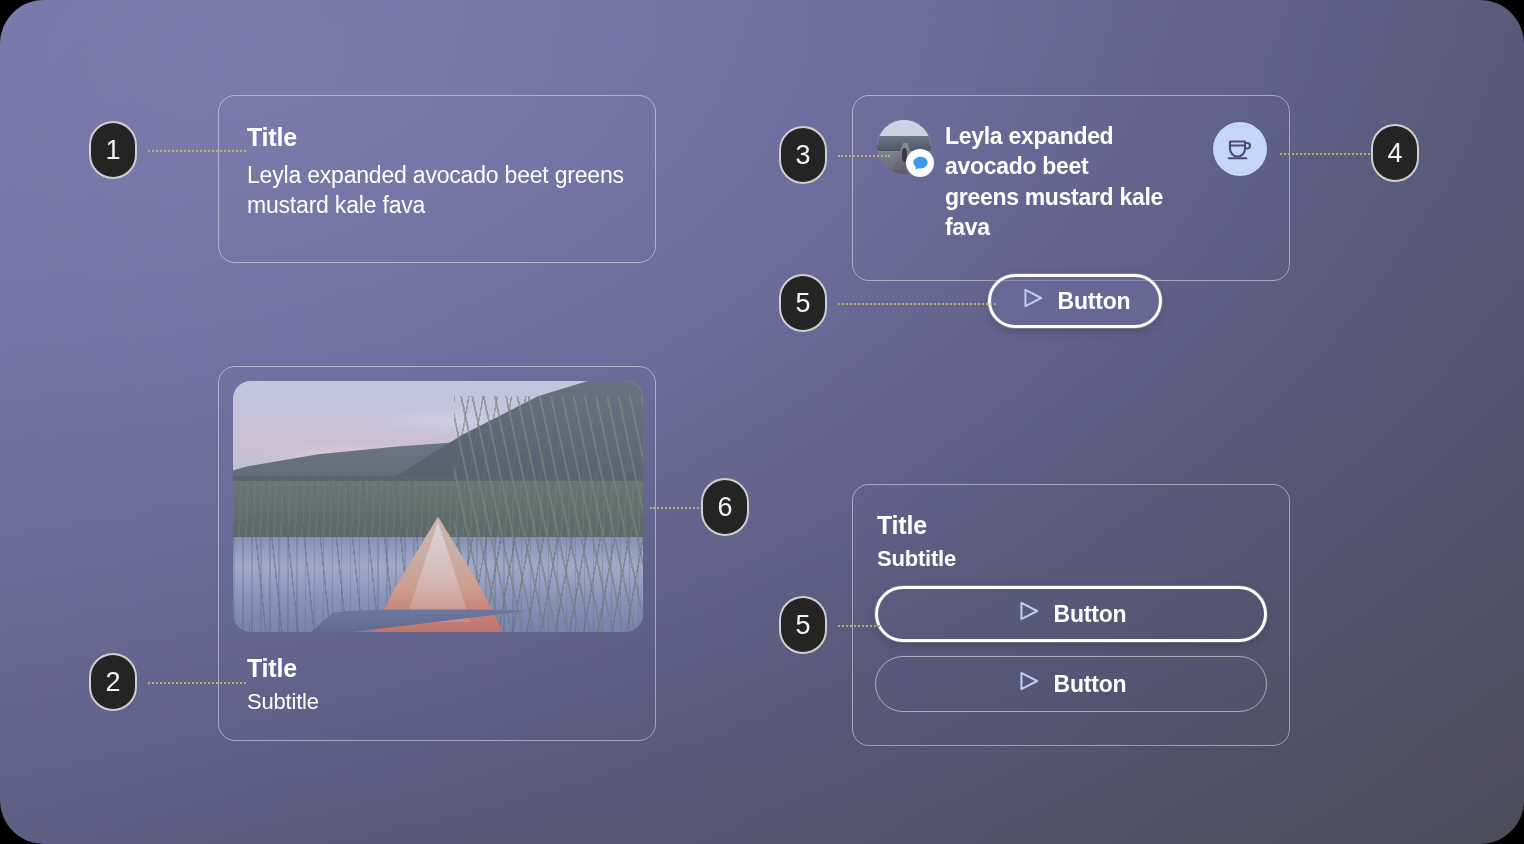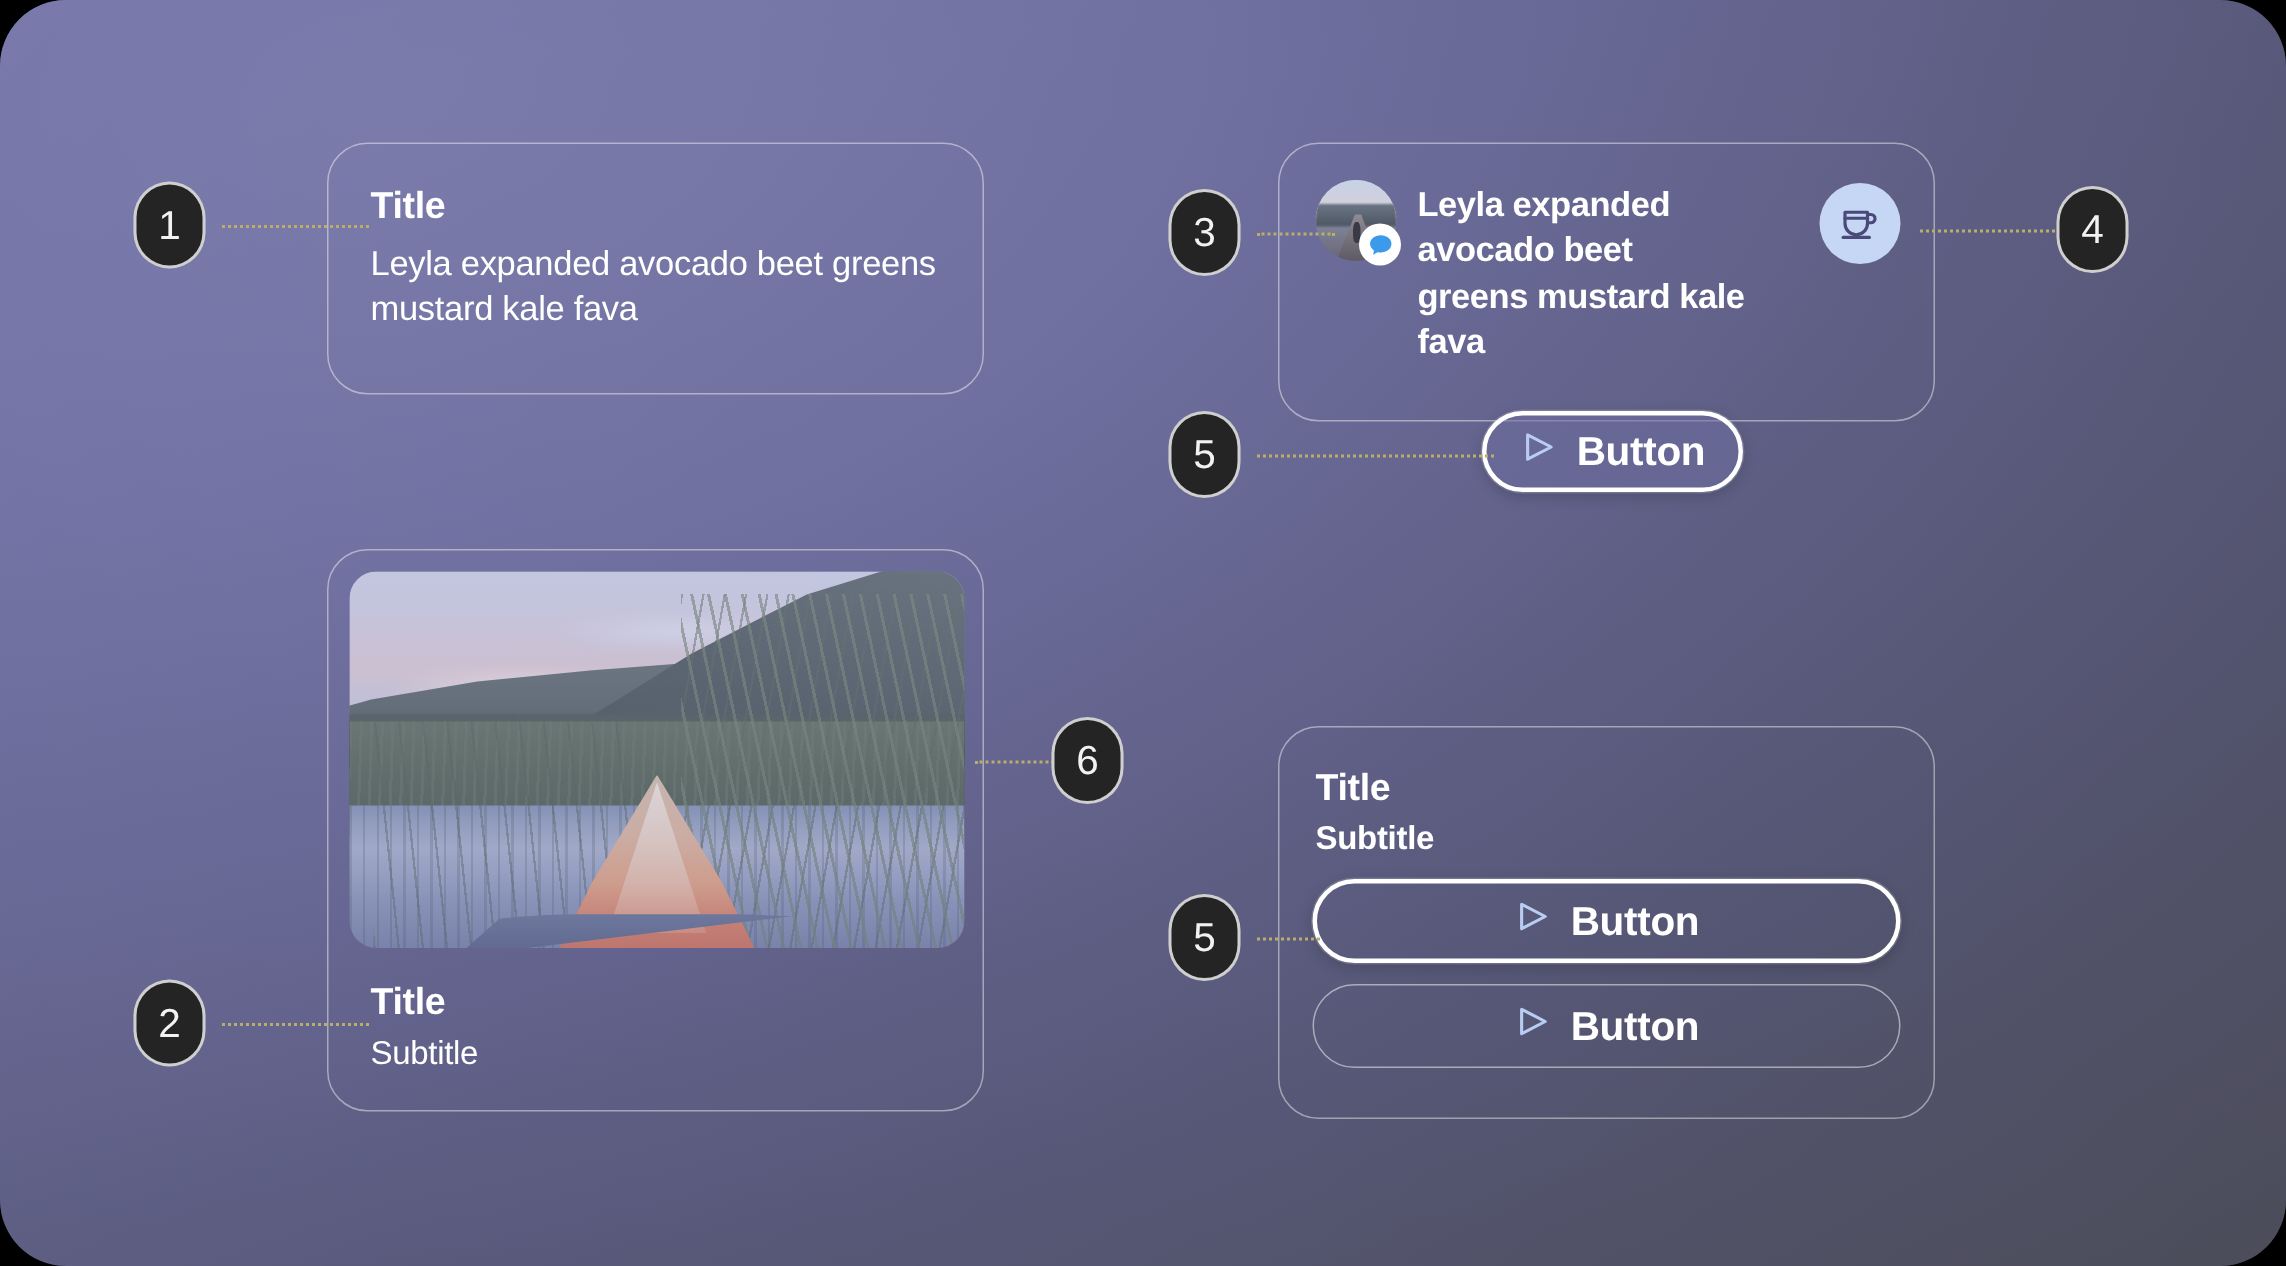--- a/index.html
+++ b/index.html
@@ -29,21 +29,21 @@
     background: linear-gradient(135deg, rgba(125,125,178,0.55) 0%, rgba(104,104,154,0.1) 45%, rgba(72,72,88,0.55) 100%);
     pointer-events:none;
   }
 
   .layer { position: absolute; inset: 0; z-index: 3; }
 
   
   .card {
     position: absolute;
     border: 1.6px solid rgba(255,255,255,0.45);
-    border-radius: 27px;
+    border-radius: 17px;
     box-sizing: border-box;
   }
 
   
   #card-one {
     left: 218px; top: 95px; width: 438px; height: 168px;
     padding: 28px 28px 0 28px;
   }
   .c1-title {
     font-size: 25px; font-weight: 700; color: #ffffff;
@@ -203,21 +203,21 @@
     padding: 26px 22px 0 22px;
   }
   .c4-title { font-size:25px; font-weight:700; color:#fff; letter-spacing:-0.2px; margin:0 0 6px 2px; }
   .c4-sub   { font-size:22px; font-weight:600; color:#fff; letter-spacing:-0.2px; margin:0 0 14px 2px; }
 
   
   .btn {
     display:flex; align-items:center; justify-content:center; gap:12px;
     border-radius: 999px;
     box-sizing:border-box;
-    color:#fff; font-size:27px; font-weight:600; letter-spacing:-0.2px;
+    color:#fff; font-size:23px; font-weight:600; letter-spacing:-0.2px;
     background: transparent;
   }
   .btn.outline { border: 1.6px solid rgba(255,255,255,0.5); }
   .btn.highlight {
     border: 3px solid #ffffff;
     box-shadow: 0 0 0 1px rgba(255,255,255,0.18), 0 3px 10px rgba(0,0,0,0.18);
   }
   .btn-block { width:100%; height:56px; margin-bottom: 14px; }
   #btn-floating {
     position:absolute; left: 988px; top: 274px;

